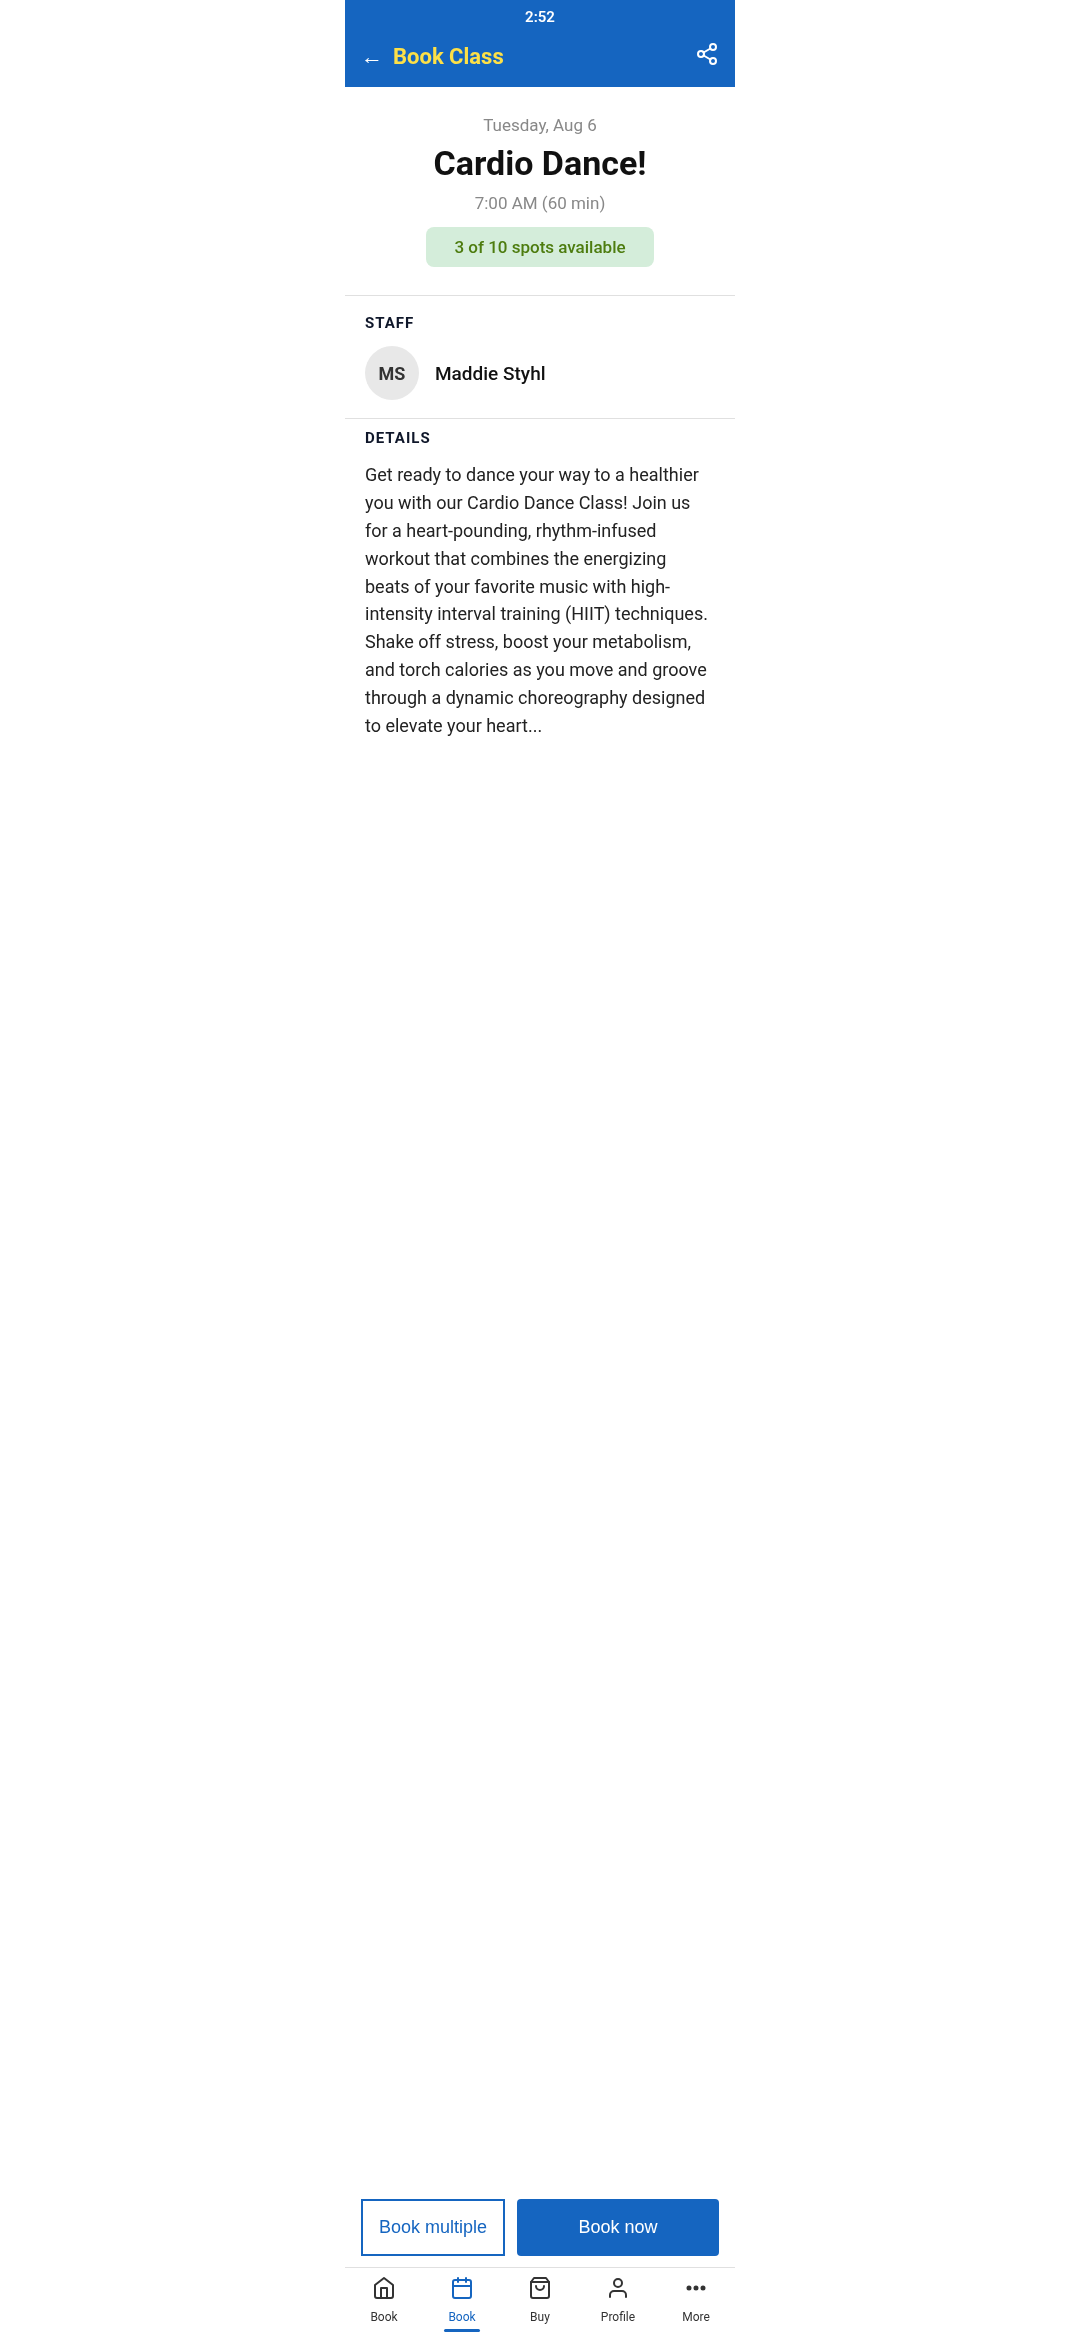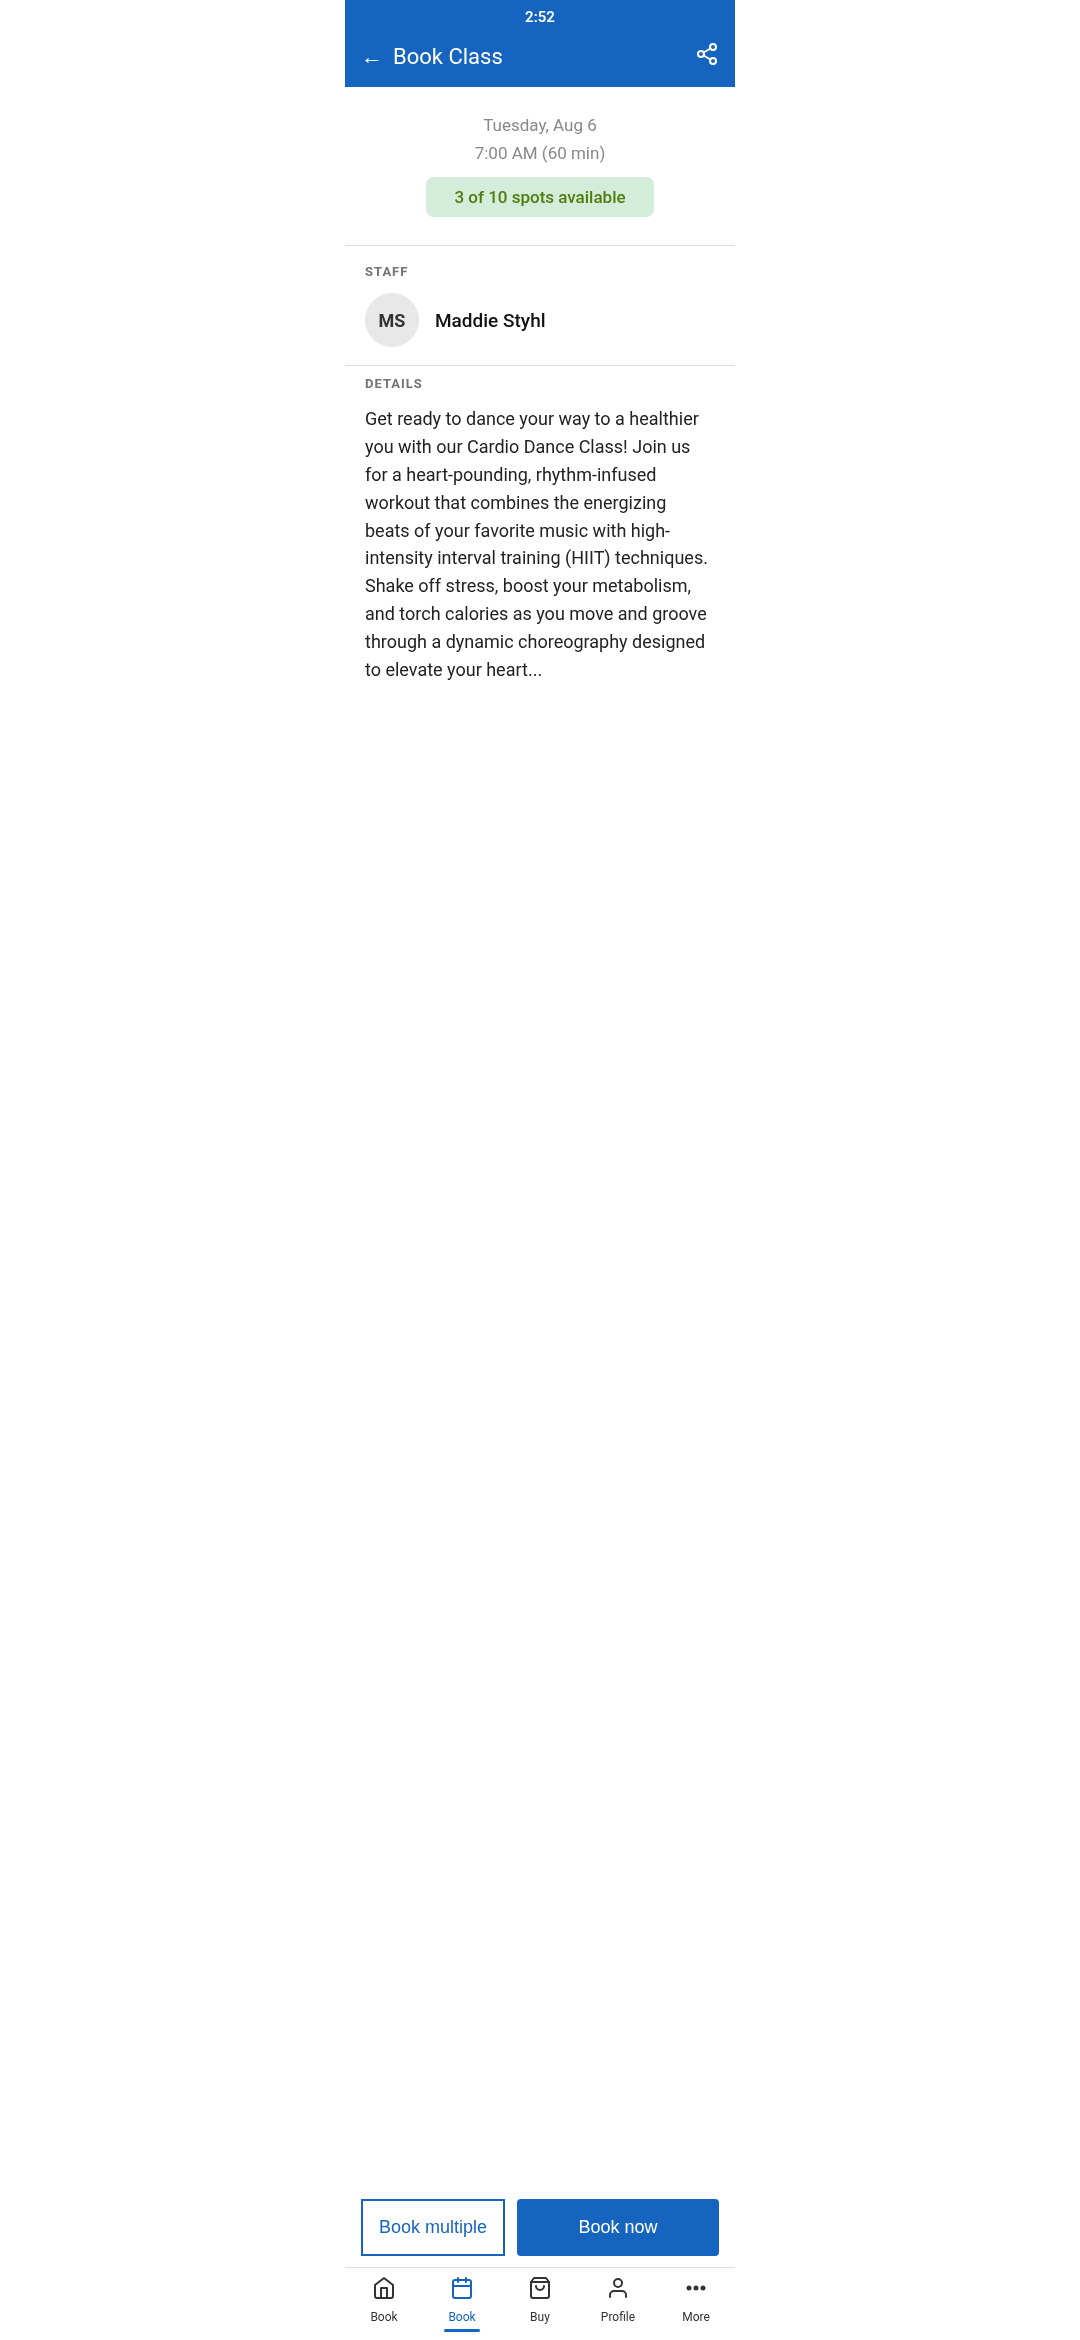--- a/index.html
+++ b/index.html
@@ -45,23 +45,23 @@
       color: white;
     }
 
     .back-icon {
       color: white;
       font-size: 22px;
       cursor: pointer;
     }
 
     .header-title {
-      color: #ffffff;
+      color: #fde047;
       font-size: 22px;
-      font-weight: 400;
+      font-weight: 700;
     }
 
     .share-icon {
       color: white;
       font-size: 22px;
       cursor: pointer;
     }
 
     
     .class-info {
@@ -107,23 +107,23 @@
       margin: 8px 0 0;
     }
 
     
     .section {
       padding: 18px 20px 10px;
       background: #fff;
     }
 
     .section-label {
-      font-size: 13px;
+      font-size: 15px;
       font-weight: 700;
-      color: #737373;
+      color: #0f172a;
       letter-spacing: 1px;
       text-transform: uppercase;
       margin-bottom: 14px;
     }
 
     .staff-row {
       display: flex;
       align-items: center;
       gap: 16px;
     }
@@ -260,20 +260,21 @@
       <circle cx="6" cy="12" r="3"></circle>
       <circle cx="18" cy="19" r="3"></circle>
       <line x1="8.59" y1="13.51" x2="15.42" y2="17.49"></line>
       <line x1="15.41" y1="6.51" x2="8.59" y2="10.49"></line>
     </svg>
   </span>
 </div>
 
 <div class="class-info">
   <div class="class-date">Tuesday, Aug 6</div>
+  <div class="class-name">Cardio Dance!</div>
   <div class="class-time">7:00 AM (60 min)</div>
   <span class="spots-badge">3 of 10 spots available</span>
 </div>
 
 <div class="divider"></div>
 
 <div class="section">
   <div class="section-label">STAFF</div>
   <div class="staff-row">
     <div class="staff-avatar">MS</div>

